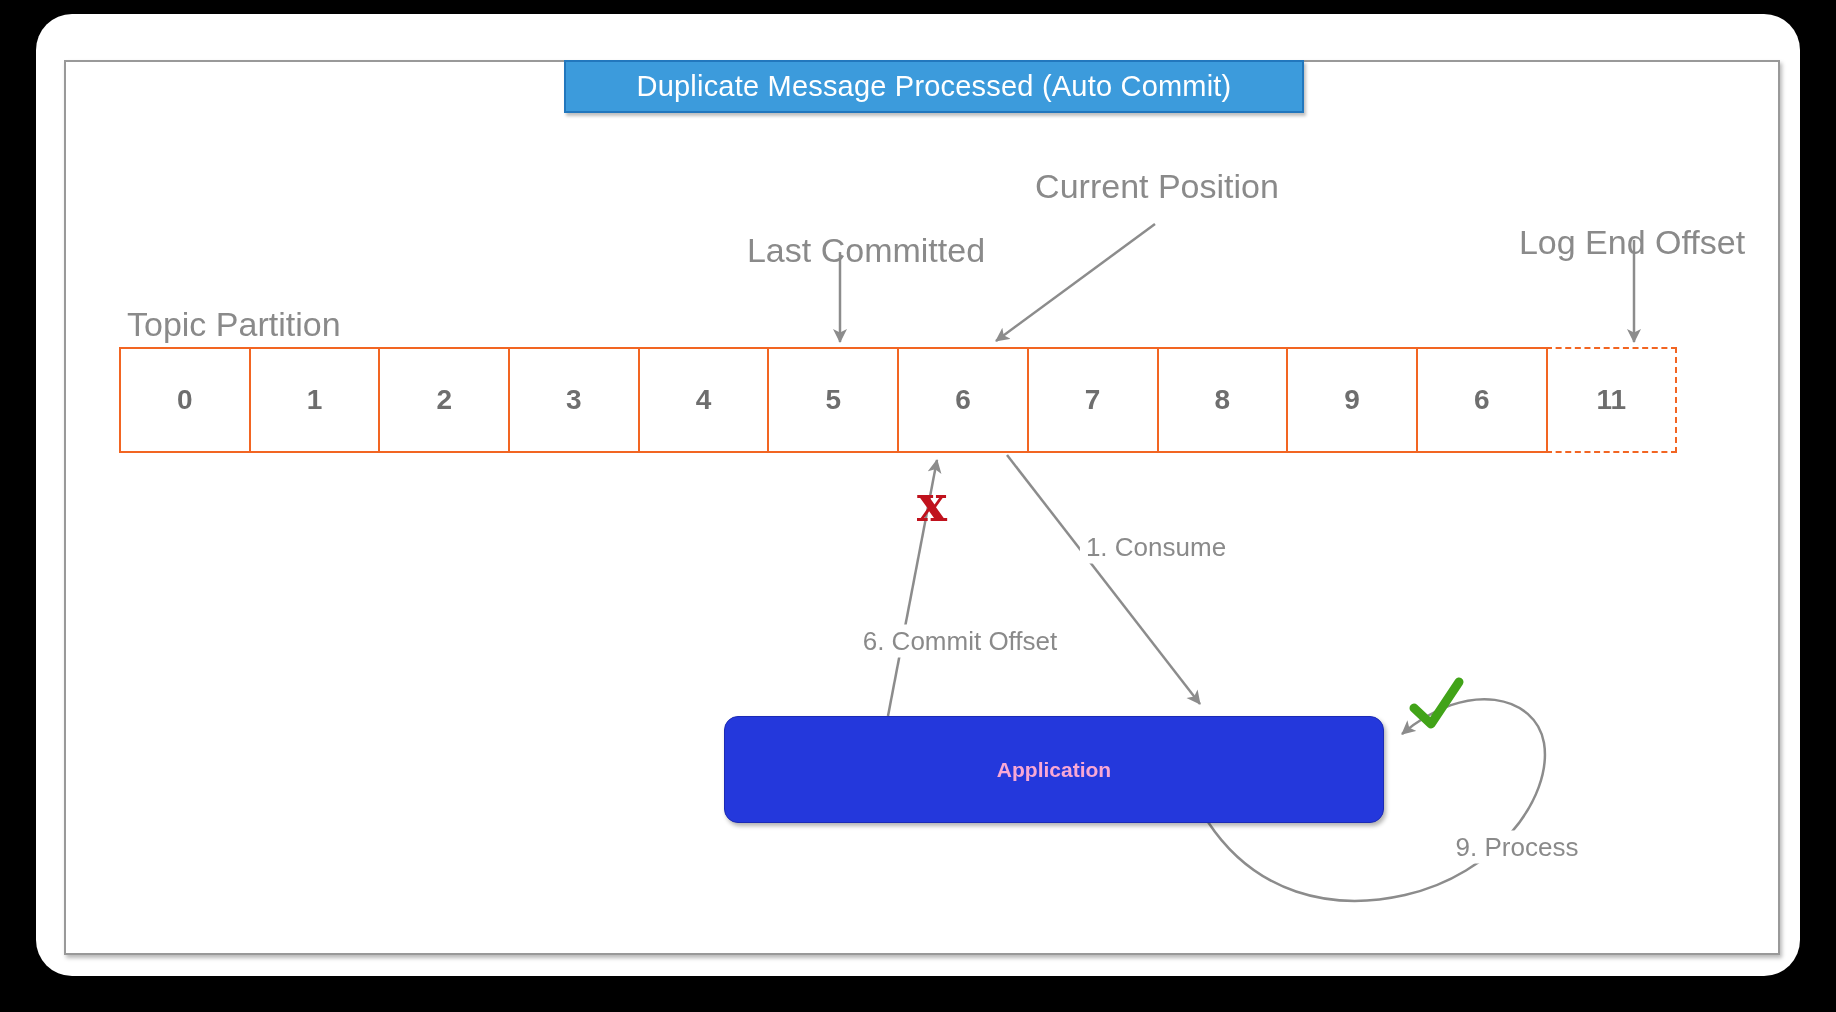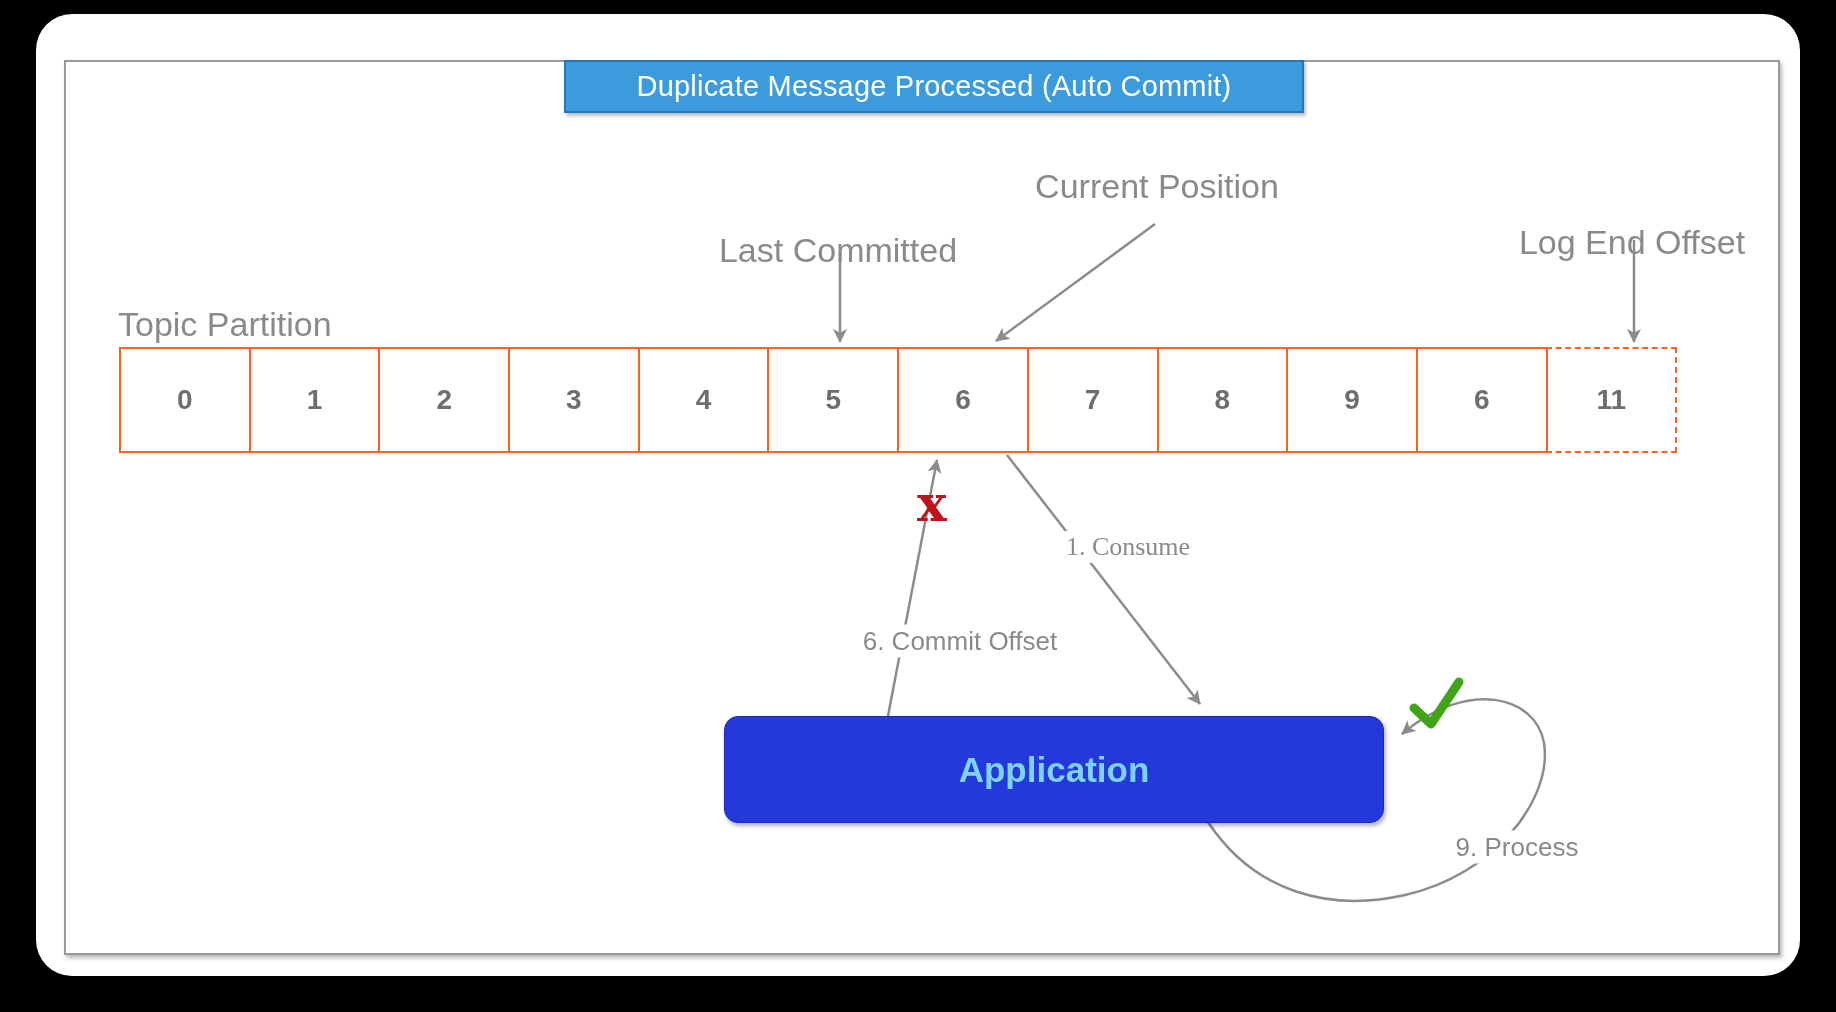--- a/index.html
+++ b/index.html
@@ -37,21 +37,21 @@
     width:131.7px;height:106px;box-sizing:border-box;border:2px solid #f26522;
     display:flex;align-items:center;justify-content:center;
     font-size:28px;font-weight:bold;color:#6e6e6e;background:#fff;
   }
   .cell + .cell{margin-left:-2px;}
   .cell.dashed{border-style:dashed;border-left-style:solid;}
   .appbox{
     position:absolute;left:724px;top:716px;width:660px;height:107px;
     background:#2438dc;border:1px solid #1b2ab5;border-radius:14px;
     box-sizing:border-box;display:flex;align-items:center;justify-content:center;
-    color:#7dd3fc;font-size:35px;font-weight:bold;
+    color:#f9a8d4;font-size:21px;font-weight:bold;
     box-shadow:2px 3px 4px rgba(0,0,0,.3);
   }
   .redx{
     position:absolute;left:932px;top:506px;transform:translate(-50%,-54%);
     color:#c0121d;font-family:"DejaVu Serif",serif;font-weight:bold;
     font-size:50px;line-height:50px;
   }
   svg.overlay{position:absolute;left:0;top:0;width:1836px;height:1012px;pointer-events:none;}
 </style>
 </head>
@@ -75,44 +75,44 @@
       <path d="M 888 716 L 937 460" marker-end="url(#arrow)"></path>
       <path d="M 1208 822 C 1255 893, 1330 912, 1405 895 C 1495 875, 1553 798, 1544 743 C 1536 696, 1468 678, 1402 734" marker-end="url(#arrow)"></path>
     </g>
     <path d="M 1414 708 L 1431 724 L 1459 682" stroke="#41a318" stroke-width="9" fill="none" stroke-linecap="round" stroke-linejoin="round"></path>
   </svg>
 
   <div class="banner">
     <span>Duplicate Message Processed (Auto Commit)</span>
   </div>
 
-  <div class="glabel centered" style="left:688px;top:158px;width:300px;">
+  <div class="glabel centered" style="left:716px;top:158px;width:300px;">
     <div>Last Committed</div>
     <div>Offset</div>
   </div>
   <div class="glabel centered" style="left:1007px;top:168px;width:300px;">Current Position</div>
   <div class="glabel centered" style="left:1482px;top:180px;width:300px;margin-top:44px;">Log End Offset</div>
-  <div class="glabel" style="left:118px;top:306px;">Topic Partition</div>
+  <div class="glabel" style="left:127px;top:306px;">Topic Partition</div>
 
   <div class="row">
     <div class="cell">0</div>
     <div class="cell">1</div>
     <div class="cell">2</div>
     <div class="cell">3</div>
     <div class="cell">4</div>
     <div class="cell">5</div>
     <div class="cell">6</div>
     <div class="cell">7</div>
     <div class="cell">8</div>
     <div class="cell">9</div>
     <div class="cell">6</div>
     <div class="cell dashed">11</div>
   </div>
 
-  <div class="steplabel" style="left:1128px;top:547px;font-family:Liberation Serif, serif;">1. Consume</div>
+  <div class="steplabel" style="left:1156px;top:547px;">1. Consume</div>
   <div class="steplabel" style="left:960px;top:641px;">6. Commit Offset</div>
   <div class="steplabel" style="left:1517px;top:847px;">9. Process</div>
 
   <div class="redx">x</div>
 
   <div class="appbox">
     <span>Application</span>
   </div>
 </div>
 

